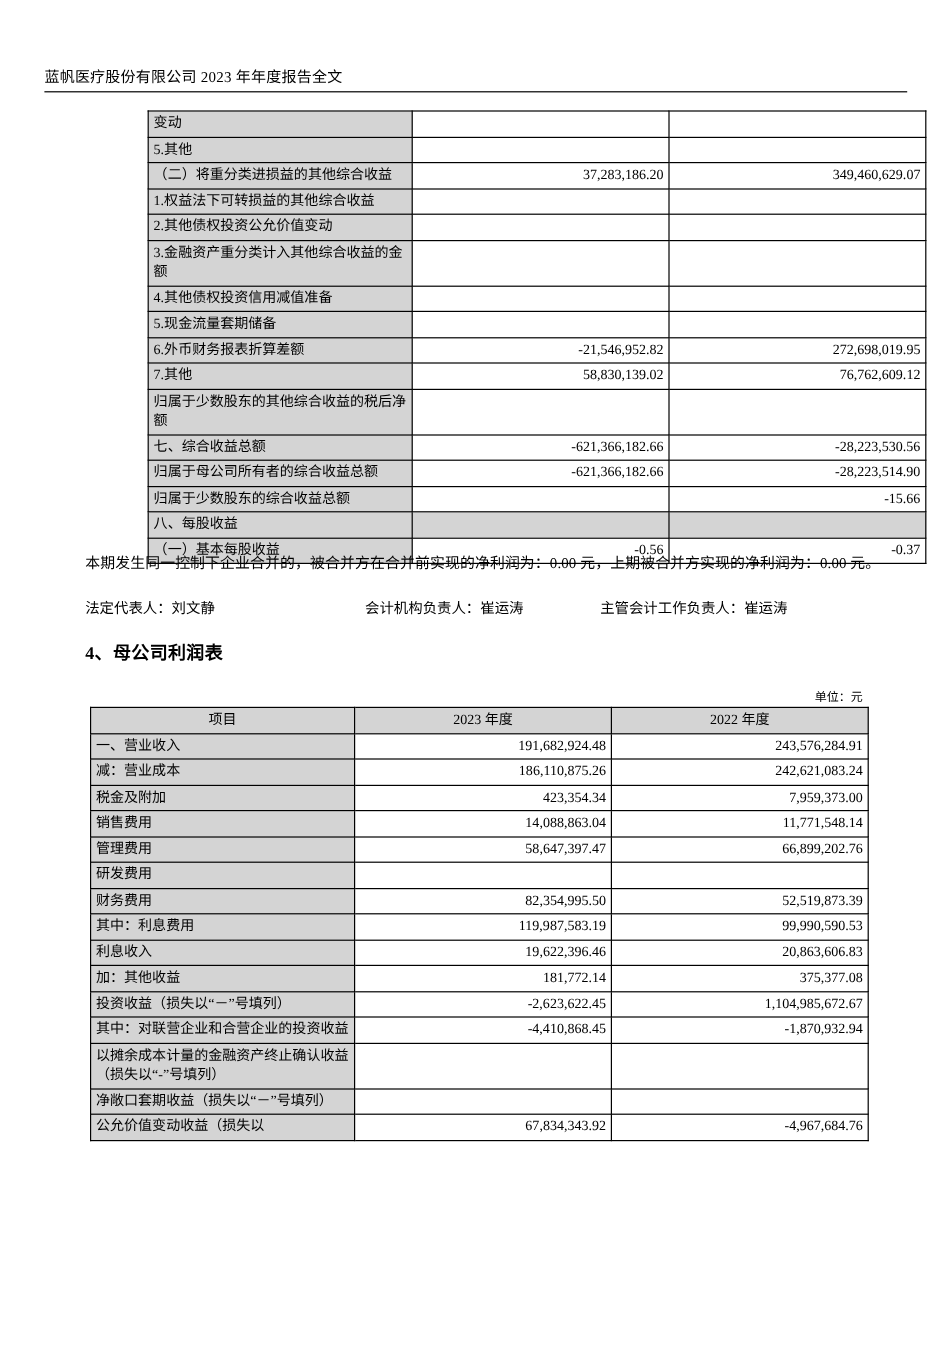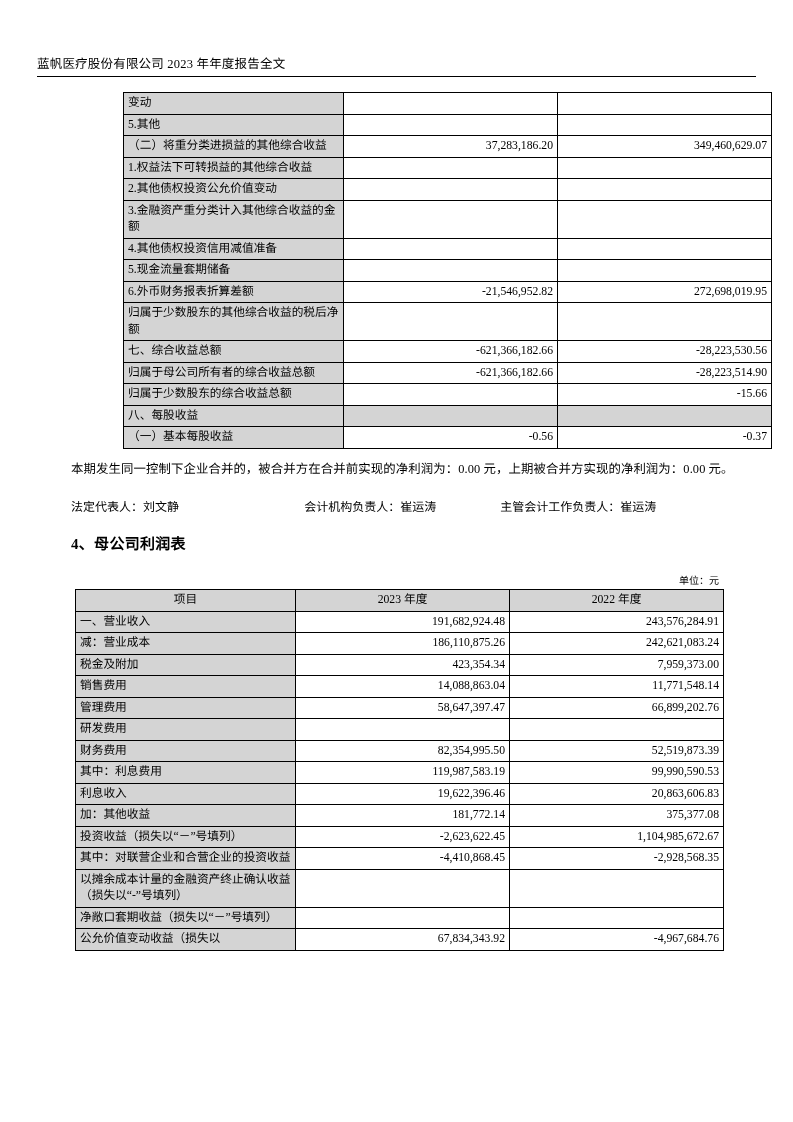--- a/index.html
+++ b/index.html
@@ -214,20 +214,25 @@
             <td class="item lv2">5.现金流量套期储备</td>
             <td class="num"></td>
             <td class="num"></td>
           </tr>
           <tr>
             <td class="item lv2">6.外币财务报表折算差额</td>
             <td class="num">-21,546,952.82</td>
             <td class="num">272,698,019.95</td>
           </tr>
           <tr>
+            <td class="item lv2">7.其他</td>
+            <td class="num">58,830,139.02</td>
+            <td class="num">76,762,609.12</td>
+          </tr>
+          <tr>
             <td class="item lv1">归属于少数股东的其他综合收益的税后净额</td>
             <td class="num"></td>
             <td class="num"></td>
           </tr>
           <tr>
             <td class="item lv0">七、综合收益总额</td>
             <td class="num">-621,366,182.66</td>
             <td class="num">-28,223,530.56</td>
           </tr>
           <tr>
@@ -332,21 +337,21 @@
             <td class="num">375,377.08</td>
           </tr>
           <tr>
             <td class="item lv3">投资收益（损失以“－”号填列）</td>
             <td class="num">-2,623,622.45</td>
             <td class="num">1,104,985,672.67</td>
           </tr>
           <tr>
             <td class="item lv4">其中：对联营企业和合营企业的投资收益</td>
             <td class="num">-4,410,868.45</td>
-            <td class="num">-2,928,568.35</td>
+            <td class="num">-1,870,932.94</td>
           </tr>
           <tr>
             <td class="item lv5">以摊余成本计量的金融资产终止确认收益（损失以“-”号填列）</td>
             <td class="num"></td>
             <td class="num"></td>
           </tr>
           <tr>
             <td class="item lv3">净敞口套期收益（损失以“－”号填列）</td>
             <td class="num"></td>
             <td class="num"></td>

